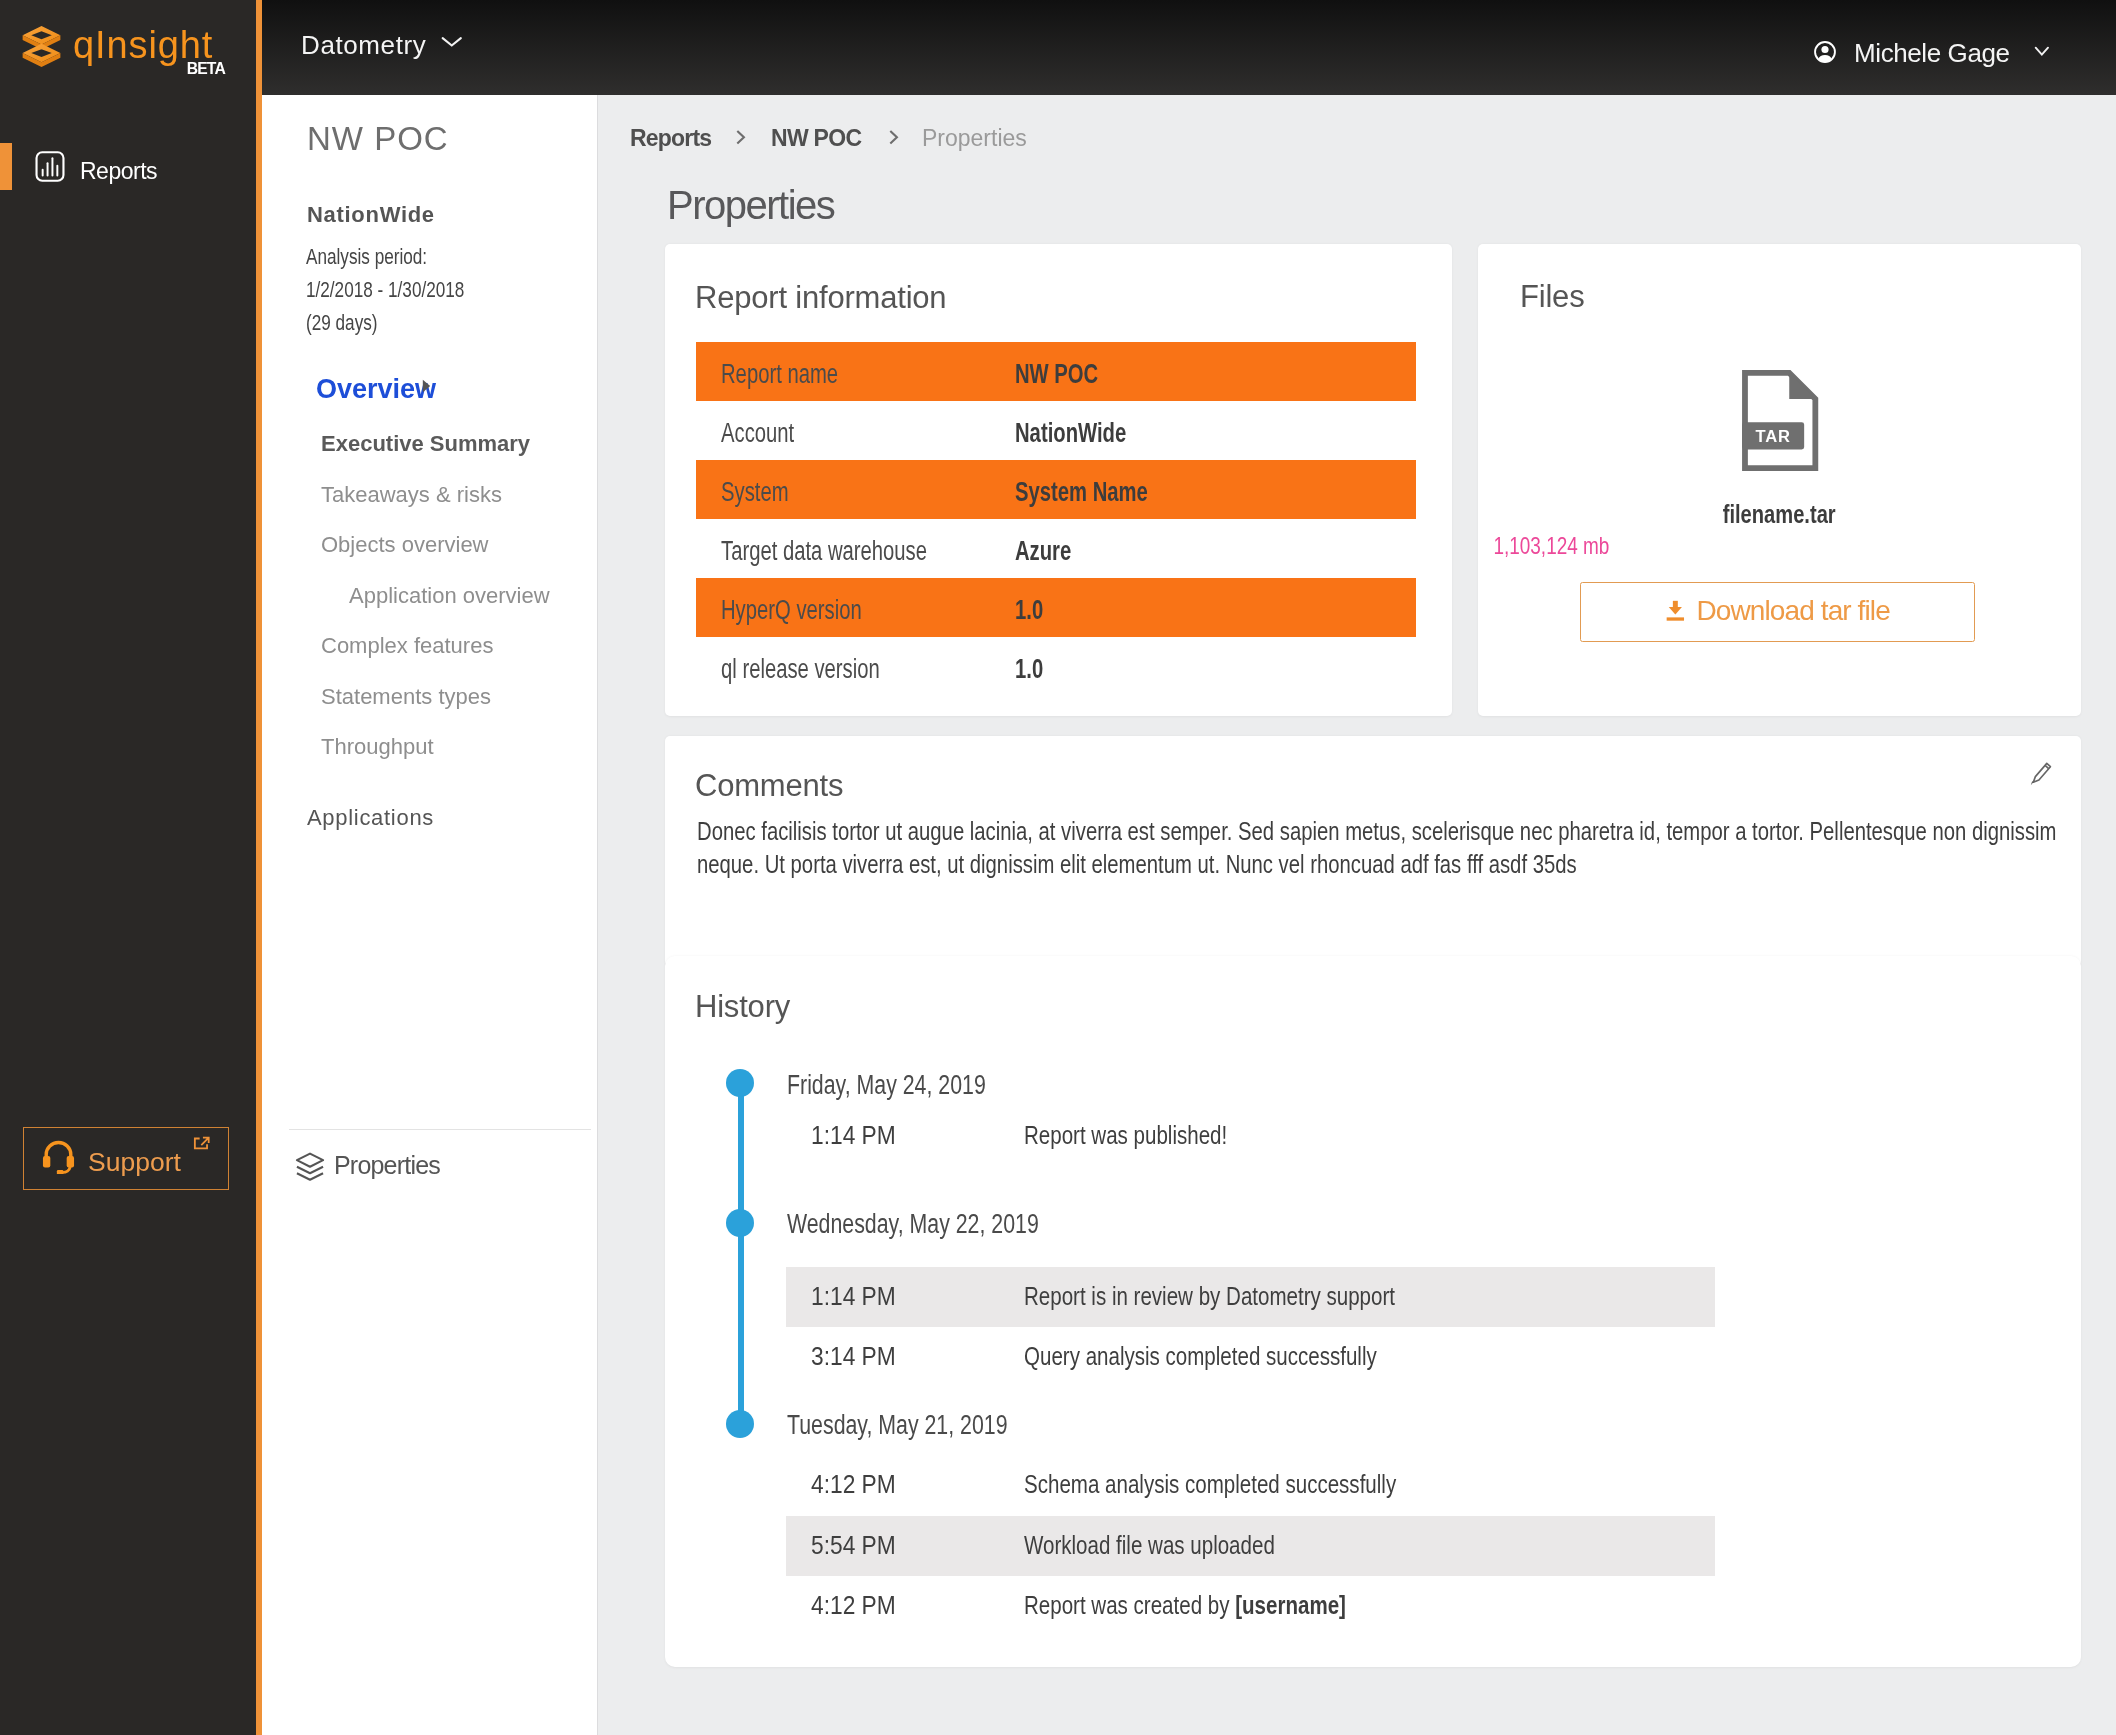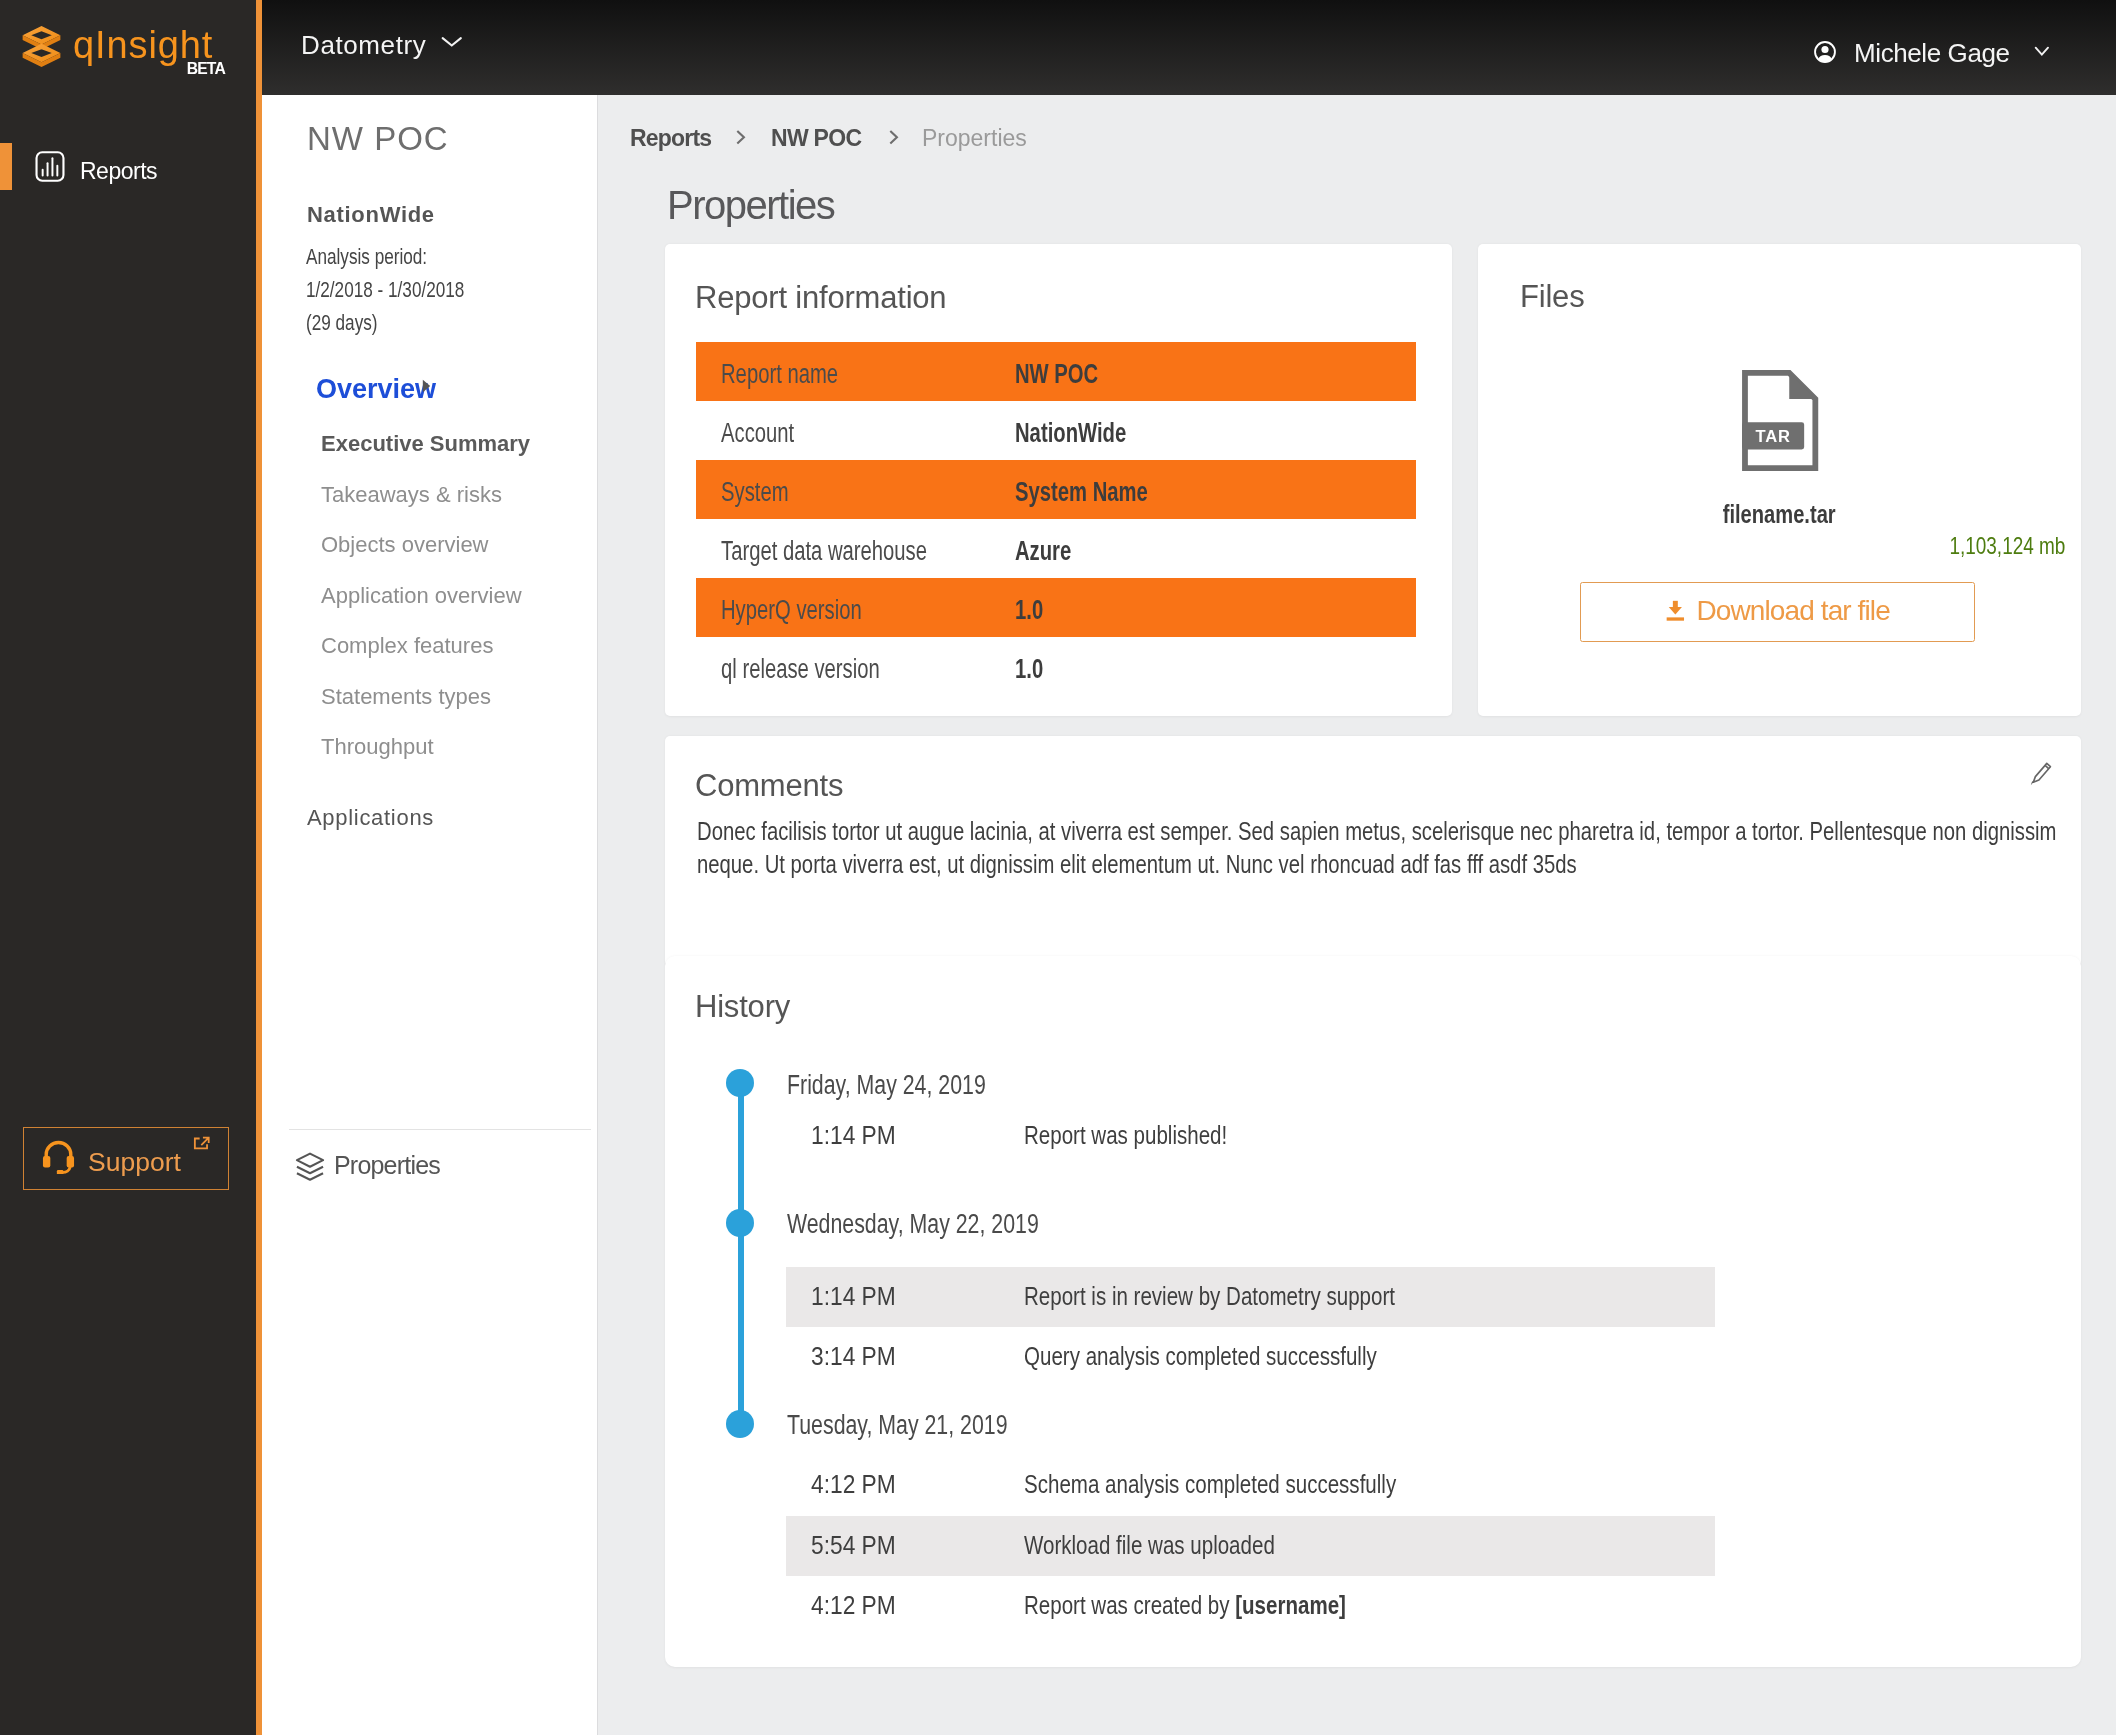--- a/index.html
+++ b/index.html
@@ -50,21 +50,21 @@
   .commentscard { left:665px; top:736px; width:1416px; height:230px; }
   .historycard { left:665px; top:956px; width:1416px; height:711px;border-radius:10px; }
 
   .itable { left:31px; top:98px; width:720px; }
   .irow { position:relative; width:720px; height:59px; }
   .irow.g { background:#f97316; }
   .ilabel { position:absolute; left:25px; top:16.5px; font-size:27px; color:#4b4b4b; }
   .ivalue { position:absolute; left:319px; top:16.5px; font-size:27px; font-weight:700; color:#3d3d3d; }
 
   .fname { left:0; top:256px; width:603px; text-align:center; font-size:25px; font-weight:700; color:#3d3d3d; }
-  .fsize { left:0; top:288px; width:603px; text-align:right; font-size:24px; color:#4d7c0f; }
+  .fsize { left:0; top:288px; width:603px; text-align:left; font-size:24px; color:#ec4899; }
   .dlbtn { left:102px; top:338px; width:395px; height:60px; border:1.7px solid #e29b52; border-radius:2.5px; color:#ee9a46; font-size:28px; letter-spacing:-0.9px; text-align:center; line-height:55px; }
 
   .ptext { left:32px; top:79px; font-size:26px; line-height:33px; color:#3e3e3e; }
   .pline { transform:scaleX(0.78); transform-origin:0 50%; white-space:nowrap; }
 
   .hdate { font-size:27px; color:#4a4a4a; }
   .hrow { position:absolute; left:121px; width:929px; height:60px; }
   .hrow.g { background:#eae8e8; }
   .htime { position:absolute; left:25px; top:14px; font-size:26px; color:#3e3e3e; }
   .htext { position:absolute; left:238px; top:14px; font-size:26px; color:#3e3e3e; }
@@ -136,21 +136,21 @@
   <div class="abs nwpoc">NW POC</div>
   <div class="abs nationwide">NationWide</div>
   <div class="abs analysis">Analysis period:<br>1/2/2018 - 1/30/2018<br>(29 days)</div>
   <div class="abs overview">Overview</div>
   <svg class="abs" style="left:422px; top:379px;" width="9" height="14" viewBox="0 0 11 17">
     <path d="M1 1 L10 8.5 1 16 Z" fill="#555555"></path>
   </svg>
   <div class="abs navsub navsel" style="top:431px;">Executive Summary</div>
   <div class="abs navsub" style="top:482px;">Takeaways &amp; risks</div>
   <div class="abs navsub" style="top:532px;">Objects overview</div>
-  <div class="abs navsub" style="top:583px;">Application overview</div>
+  <div class="abs navsub" style="top:583px;margin-left:28px;">Application overview</div>
   <div class="abs navsub" style="top:633px;">Complex features</div>
   <div class="abs navsub" style="top:684px;">Statements types</div>
   <div class="abs navsub" style="top:734px;">Throughput</div>
   <div class="abs applications">Applications</div>
   <div class="abs sep"></div>
   <svg class="abs" style="left:295px; top:1152px;" width="30" height="31" viewBox="0 0 36 38">
     <g fill="none" stroke="#555555" stroke-width="2.6" stroke-linejoin="round">
       <path d="M18 2 L34 10 18 18 2 10 Z"></path>
       <path d="M2 18 L18 26 34 18"></path>
       <path d="M2 26 L18 34 34 26"></path>

